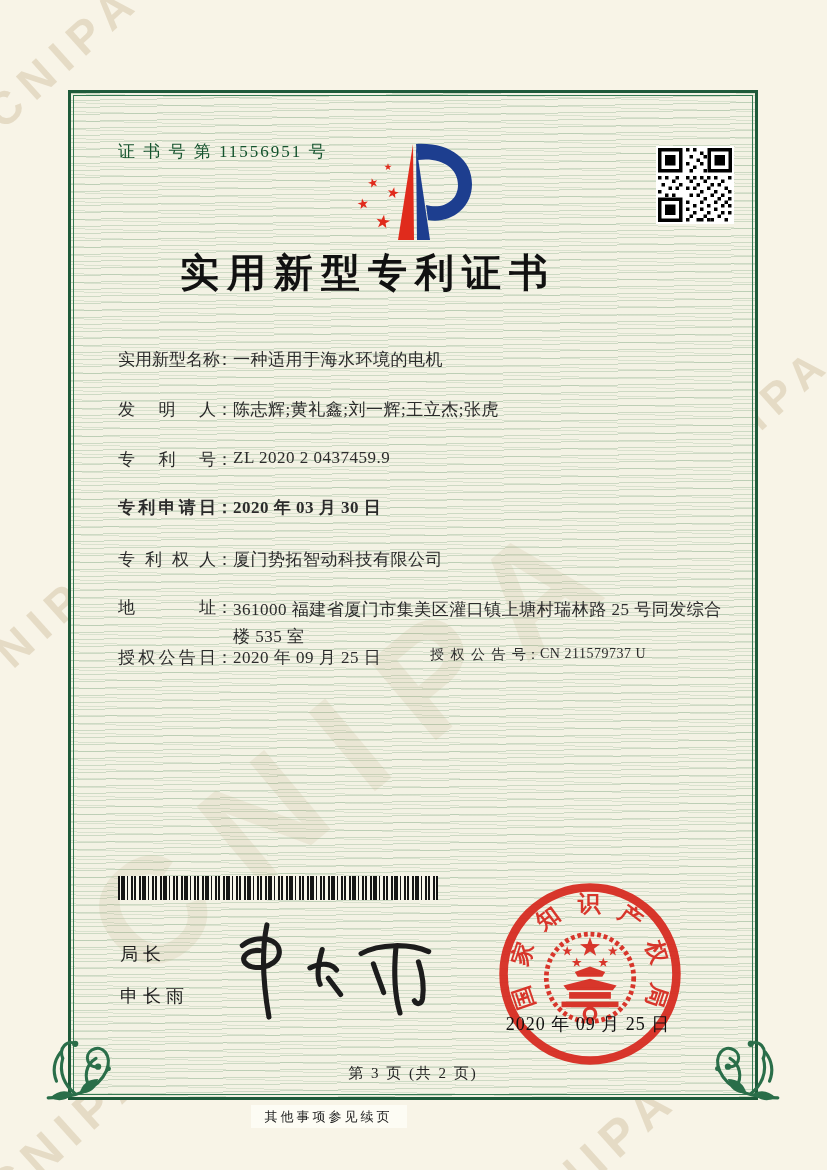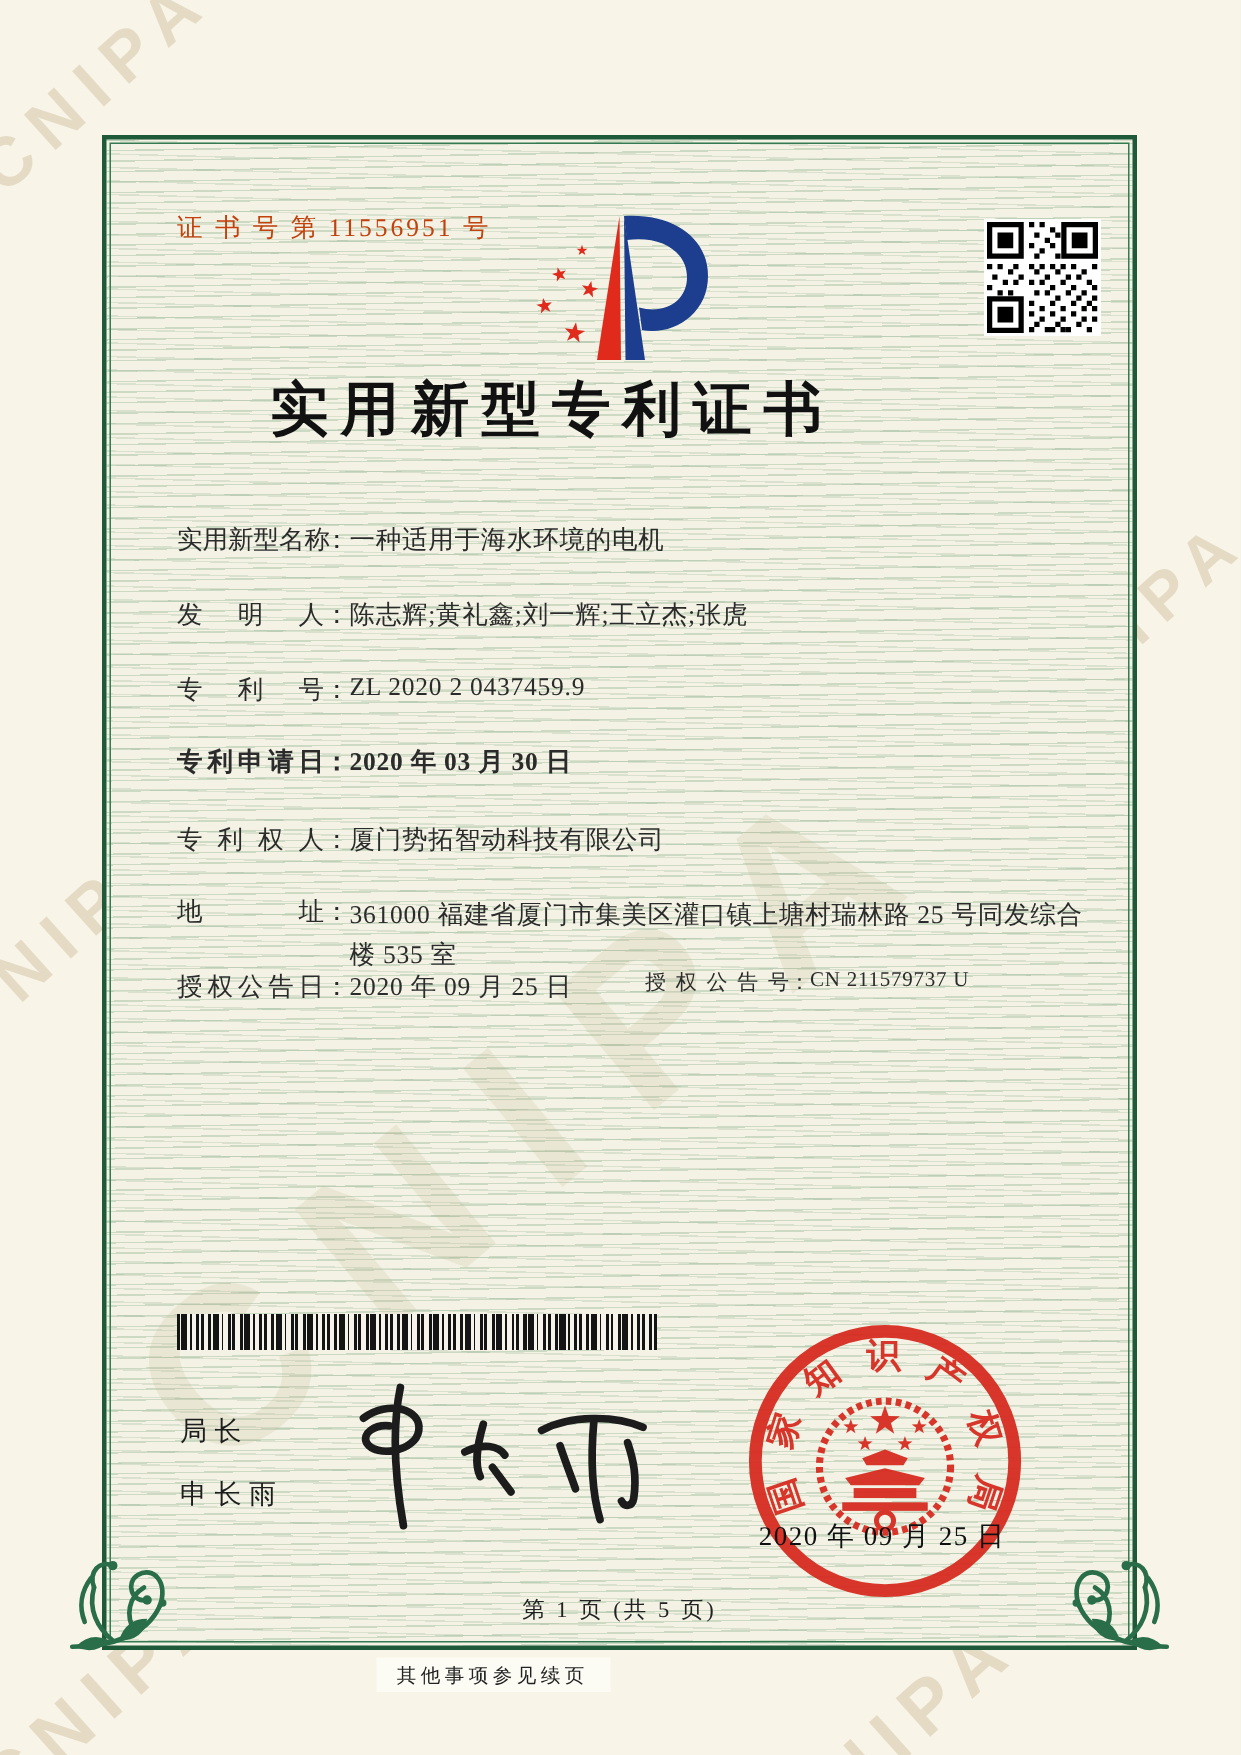--- a/index.html
+++ b/index.html
@@ -30,21 +30,21 @@
     background-image:
       repeating-linear-gradient(179deg, rgba(141,176,141,.38) 0 1px, rgba(0,0,0,0) 1px 7px),
       repeating-linear-gradient(181.5deg, rgba(141,176,141,.25) 0 1px, rgba(0,0,0,0) 1px 9px);
   }
   .frame-inner{position:absolute;inset:2px;border:1px solid #347a52;}
   .corner{position:absolute;z-index:4;}
   .corner-bl{left:40px;top:998px;width:112px;height:104px;}
   .corner-br{left:674px;top:998px;width:112px;height:104px;transform:scaleX(-1);}
   
   .content{position:absolute;inset:0;z-index:4;}
-  .certno{position:absolute;left:118px;top:140px;font-size:17px;letter-spacing:2px;color:#c2410c;}
+  .certno{position:absolute;left:118px;top:140px;font-size:17px;letter-spacing:2px;color:#14532d;}
   .logo{position:absolute;left:348px;top:132px;width:140px;height:118px;}
   .qr{position:absolute;left:656px;top:146px;width:74px;height:74px;background:#fff;padding:2px;}
   .title{position:absolute;left:68px;width:592px;top:246px;text-align:center;
          font-size:39px;font-weight:bold;letter-spacing:8px;text-indent:8px;color:#111;}
   .frow{position:absolute;left:118px;font-size:17px;white-space:nowrap;}
   .flabel{display:inline-block;width:98px;text-align:justify;text-align-last:justify;vertical-align:top;}
   .fcolon{vertical-align:top;}
   .fvalue{letter-spacing:.5px;vertical-align:top;}
   .fvalue-wrap{display:inline-block;white-space:normal;width:505px;line-height:27px;}
   .r1{top:348px;} .r2{top:398px;} .r3{top:448px;} .r4{top:496px;font-weight:bold;} .r5{top:548px;}
@@ -316,18 +316,18 @@
         <path d="M84,98 L100,92 L116,98 L113,103 L87,103 Z"></path>
         <path d="M72,112 L100,105 L128,112 L124,117 L76,117 Z"></path>
         <rect x="78" y="119" width="44" height="7"></rect>
         <rect x="70" y="129" width="60" height="6"></rect>
         <circle cx="100" cy="142" r="6" fill="none" stroke="#d7281e" stroke-width="3.5"></circle>
       </g>
     </g>
   </svg>
   <div class="seal-date">2020 年 09 月 25 日</div>
 
-  <div class="page-num">第 1 页 (共 5 页)</div>
+  <div class="page-num">第 3 页 (共 2 页)</div>
   <div class="cont-note">
     <span>其他事项参见续页</span>
   </div>
 
 </div>
 
 </body></html>

